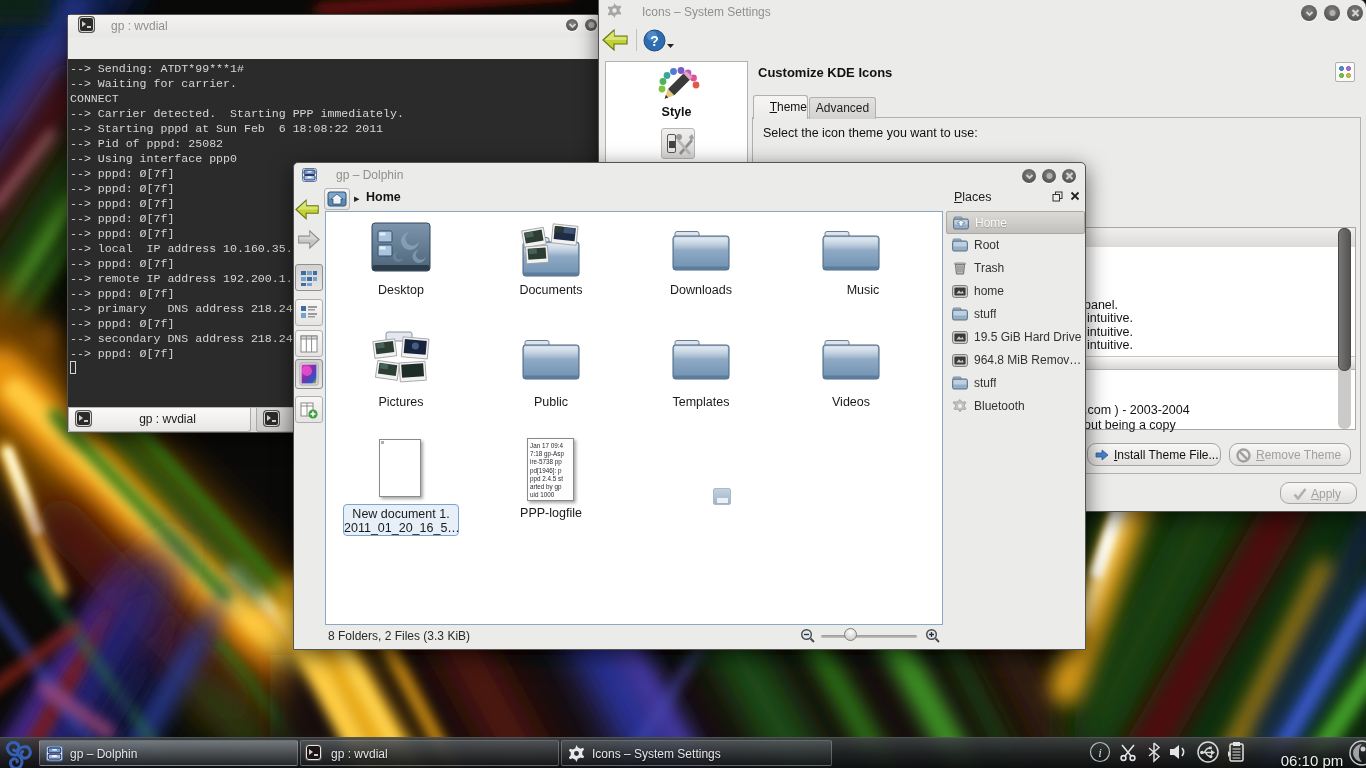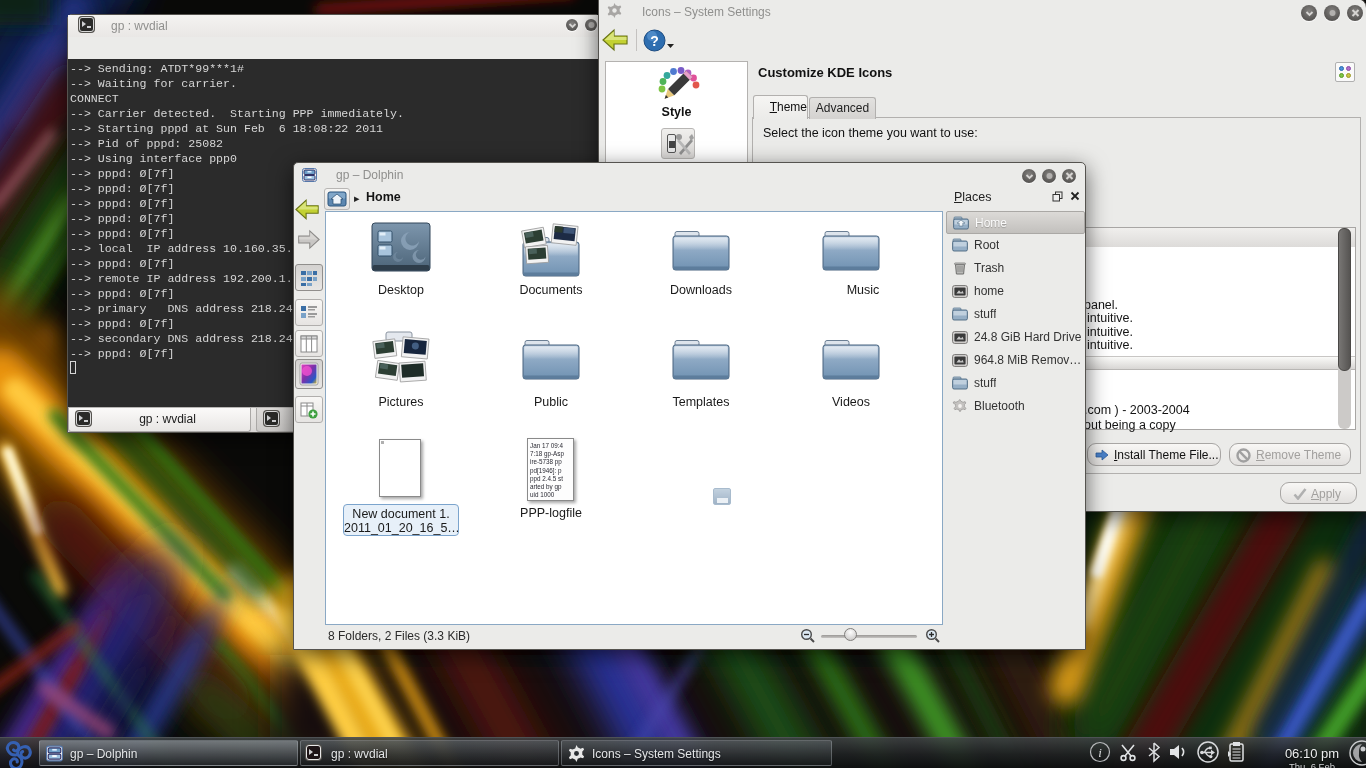--- a/index.html
+++ b/index.html
@@ -601,21 +601,21 @@
     <div class="prow" style="top:119px">
         <svg class="pi" width="16" height="16" viewBox="0 0 16 16">
           <use href="#sfold"></use>
         </svg>
         <span class="pt">stuff</span>
       </div>
     <div class="prow" style="top:142px">
         <svg class="pi" width="16" height="16" viewBox="0 0 16 16">
           <use href="#sdrive"></use>
         </svg>
-        <span class="pt">24.8 GiB Hard Drive</span>
+        <span class="pt">19.5 GiB Hard Drive</span>
       </div>
     <div class="prow" style="top:165px">
         <svg class="pi" width="16" height="16" viewBox="0 0 16 16">
           <use href="#sdrive"></use>
         </svg>
         <span class="pt">964.8 MiB Remov…</span>
       </div>
     <div class="prow" style="top:188px">
         <svg class="pi" width="16" height="16" viewBox="0 0 16 16">
           <use href="#sfold"></use>
@@ -707,21 +707,21 @@
         <circle cx="14.8" cy="16.6" r="1.7" fill="#d8dadc"></circle>
       </svg>
     <svg style="position:absolute;left:144px;top:3px" width="20" height="23" viewBox="0 0 20 23">
         <rect x="4" y="3" width="13" height="17" rx="1.5" fill="none" stroke="#e0e2e4" stroke-width="1.5"></rect>
         <rect x="7" y="1" width="7" height="4" fill="#e0e2e4"></rect>
         <path d="M6.5 8h8M6.5 11h8M6.5 14h8M6.5 17h8" stroke="#e0e2e4" stroke-width="1.2"></path>
         <path d="M2 10v6l3-3z" fill="#e0e2e4"></path>
       </svg>
   </div>
   <div class="tray" style="left:1270px;width:84px;text-align:center">
-    <div style="margin-top:8px;font-size:13px;color:#eceeee;text-shadow:0 1px 2px #000">06:10 pm</div>
+    <div style="margin-top:14px;font-size:15px;color:#eceeee;text-shadow:0 1px 2px #000">06:10 pm</div>
     <div style="font-size:9.5px;color:#d0d2d4;text-shadow:0 1px 2px #000;margin-top:0px">Thu, 6 Feb</div>
   </div>
   <svg style="position:absolute;left:1346px;top:1px" width="24" height="29" viewBox="0 0 24 29">
       <circle cx="16" cy="14" r="12" fill="none" stroke="#caccce" stroke-width="1.4"></circle>
       <path d="M16 5a9 9 0 100 18 11 11 0 01-3-9 11 11 0 013-9z" fill="#b8babc" opacity=".85"></path>
       <circle cx="17" cy="10" r="2.5" fill="#caccce"></circle>
     </svg>
 </div>
 
 </body></html>

